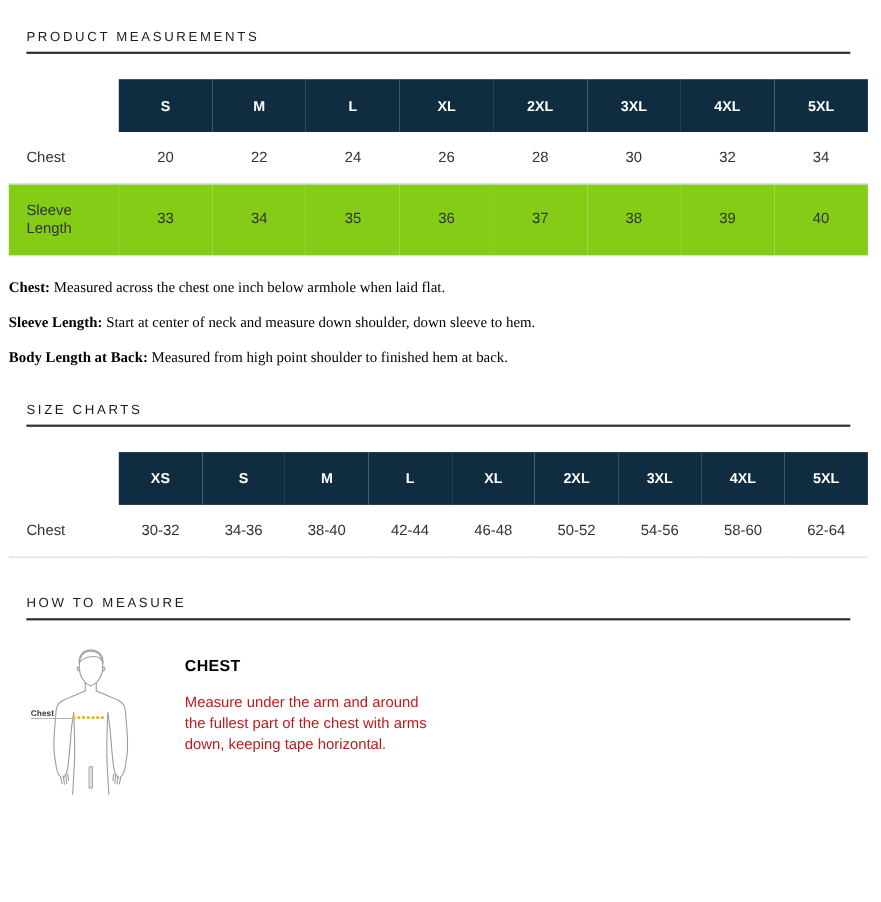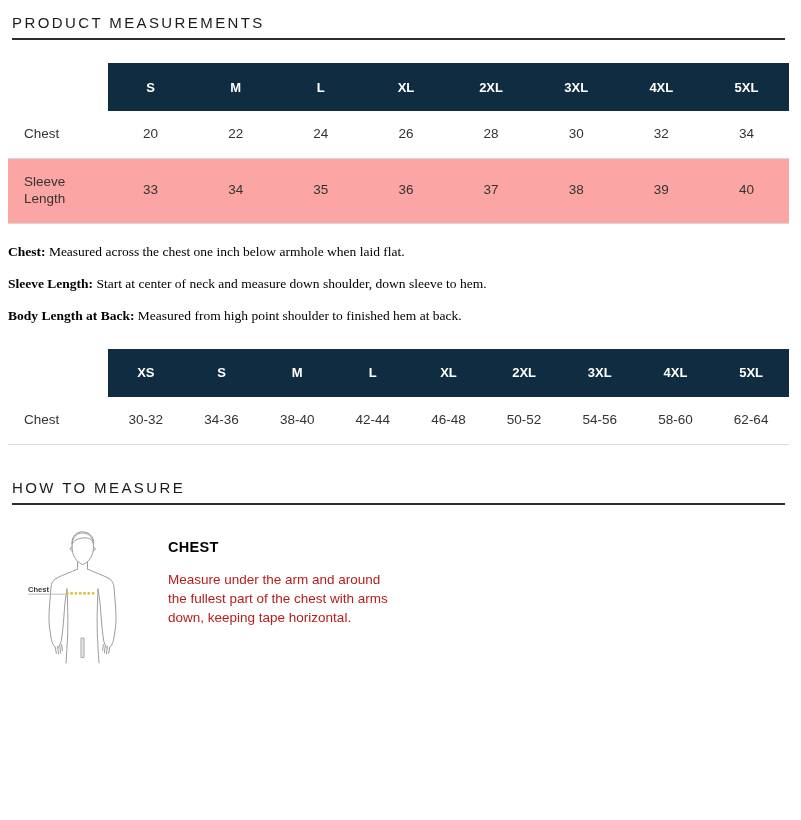--- a/index.html
+++ b/index.html
@@ -6,25 +6,25 @@
   html, body { margin: 0; padding: 0; background: #ffffff; }
   body {
     width: 801px;
     font-family: "Liberation Sans", sans-serif;
     color: #1b1b1b;
   }
   .page { width: 801px; padding: 10px 12px 10px 8px; }
 
   
   .section-title {
-    font-size: 15px;
+    font-size: 12px;
     font-weight: 400;
     letter-spacing: 2.4px;
     color: #1b1b1b;
-    margin: 4px;
+    margin: 16px;
     padding-bottom: 7px;
     border-bottom: 2px solid #2d2d2d;
   }
 
   
   table.size-table {
     width: 100%;
     border-collapse: collapse;
     table-layout: fixed;
     margin-top: 23px;
@@ -47,21 +47,21 @@
     text-align: center;
     vertical-align: middle;
     padding: 15px 4px;
     border-bottom: 1px solid #d9d9d9;
   }
   table.size-table td.row-label {
     text-align: left;
     padding-left: 16px;
     padding-right: 6px;
   }
-  table.size-table tr.alt-row { background: #fca5a5; }
+  table.size-table tr.alt-row { background: #84cc16; }
 
   
   .notes { margin-top: 18px; font-family: Liberation Serif, serif; }
   .note { font-size: 13.5px; line-height: 20px; color: #000000; margin: 0 0 12px 0; }
   .note strong { font-weight: 700; }
 
   .size-charts-title { margin-top: 30px; }
   .how-to-title { margin-top: 34px; }
 
   
@@ -149,20 +149,21 @@
     <p class="note">
       <strong>Sleeve Length:</strong>
       <span>Start at center of neck and measure down shoulder, down sleeve to hem.</span>
     </p>
     <p class="note">
       <strong>Body Length at Back:</strong>
       <span>Measured from high point shoulder to finished hem at back.</span>
     </p>
   </div>
 
+  <h2 class="section-title size-charts-title">SIZE CHARTS</h2>
 
   <table class="size-table">
     <colgroup>
       <col class="label-col">
       <col>
         <col>
         <col>
         <col>
         <col>
         <col>

